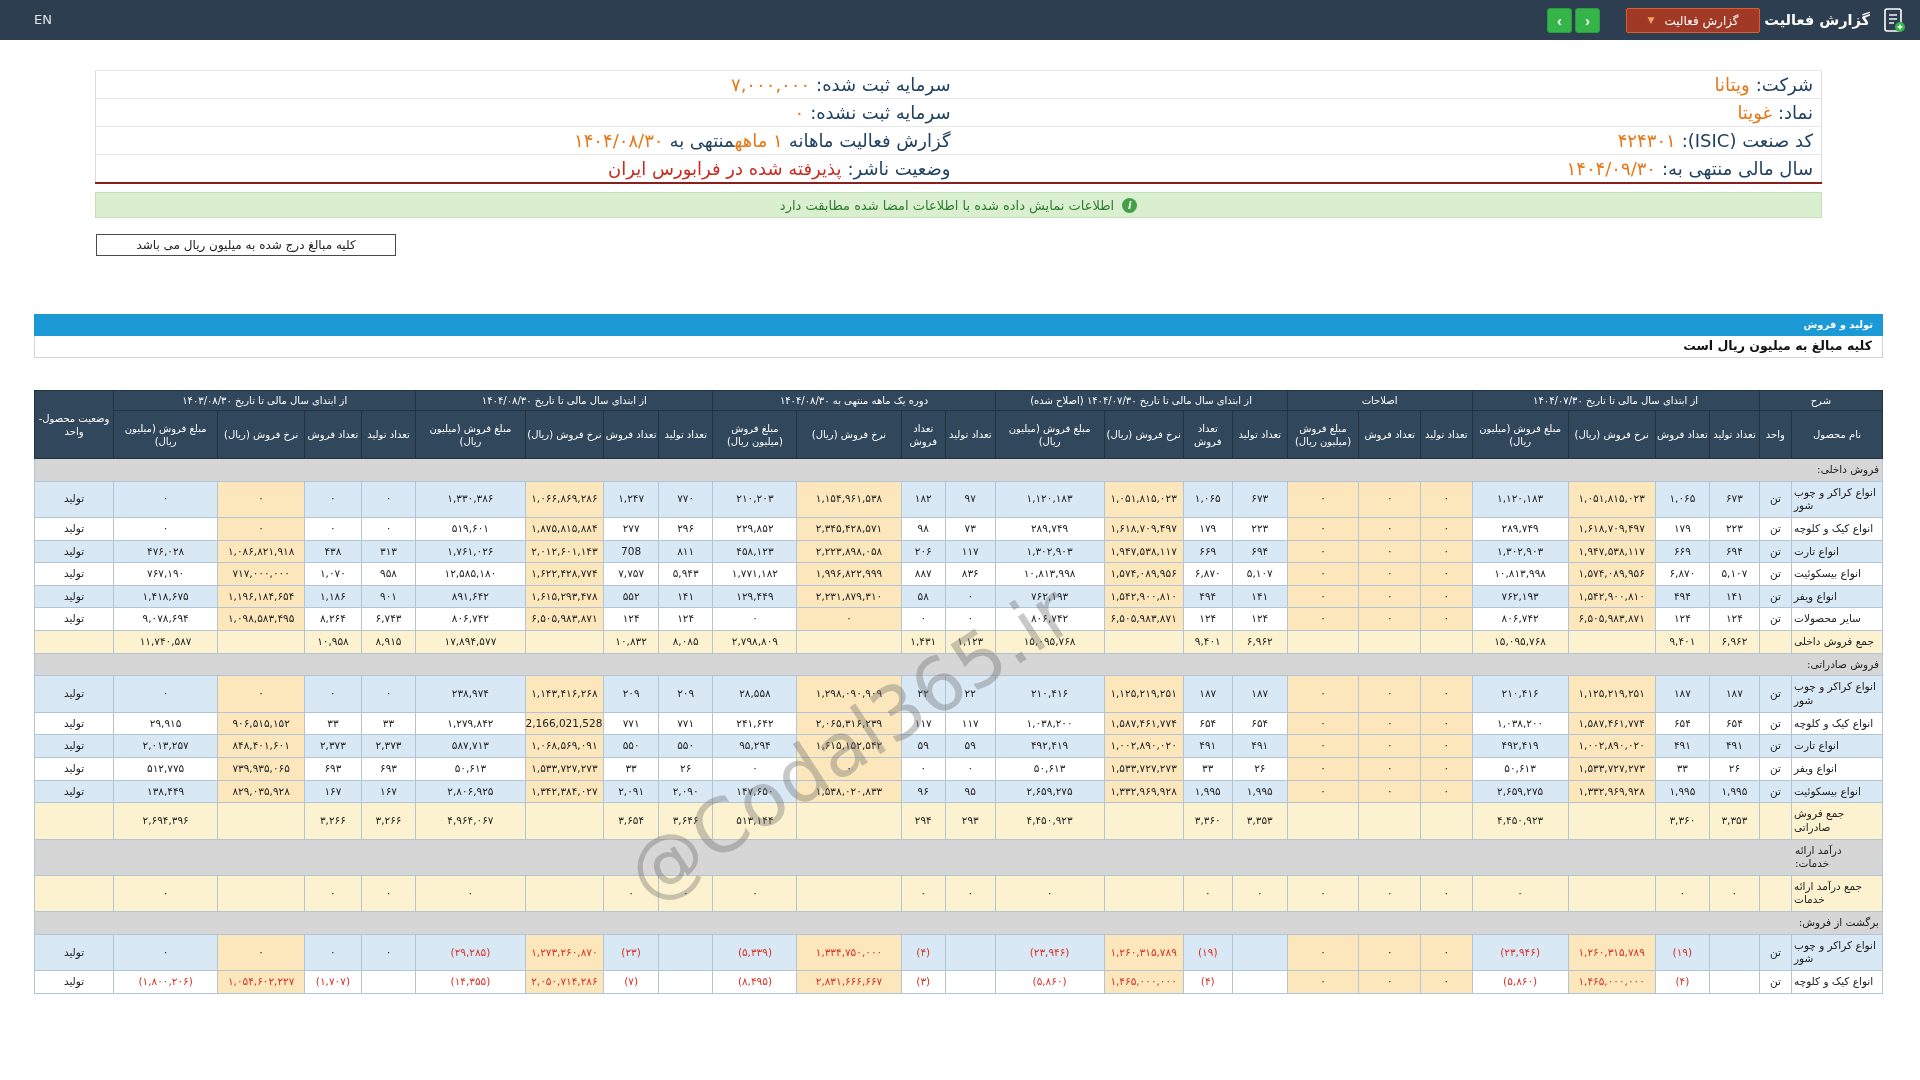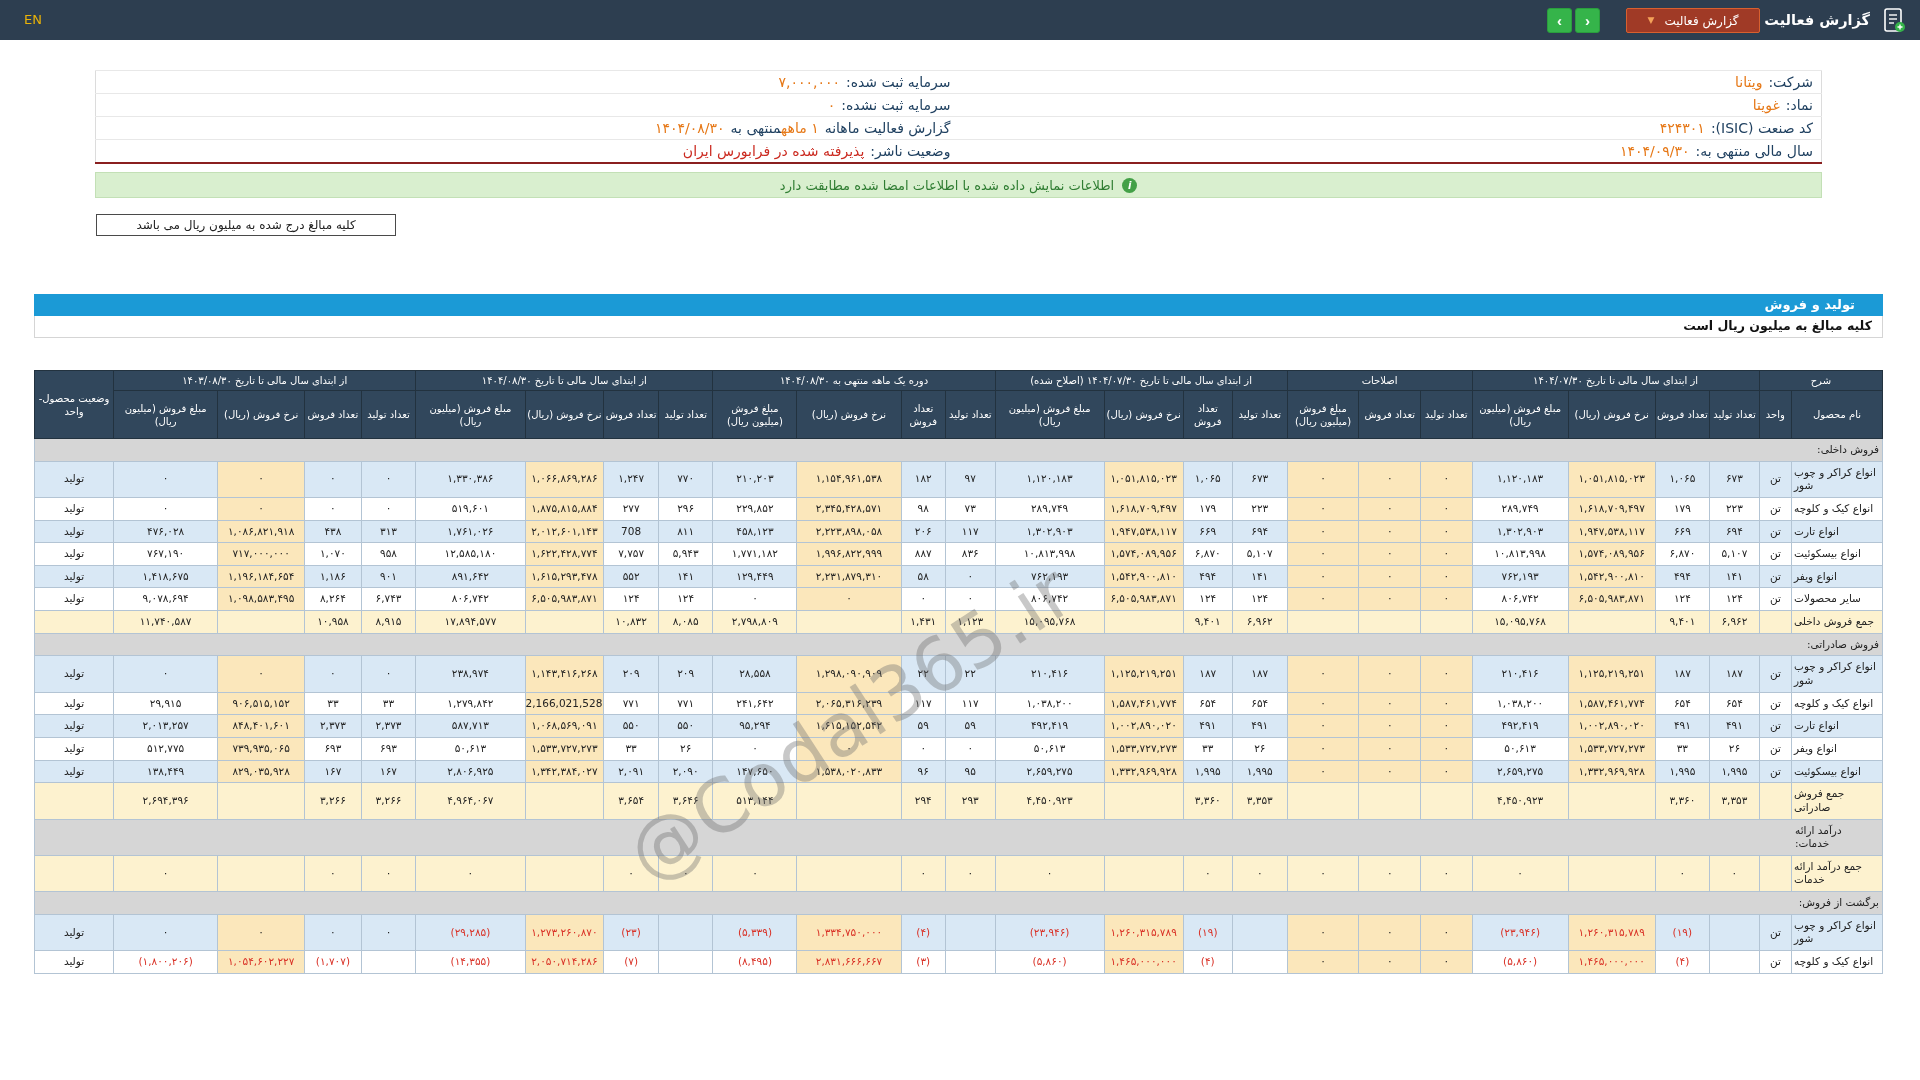--- a/index.html
+++ b/index.html
@@ -11,42 +11,42 @@
   .topbar{position:absolute;top:0;left:0;width:1920px;height:40px;background:#2d3e50}
   .tb-icon{position:absolute;right:14px;top:7px;width:26px;height:26px}
   .tb-title{position:absolute;right:50px;top:0;line-height:40px;color:#fff;font-size:14.5px;font-weight:bold}
   .tb-select{position:absolute;right:160px;top:8px;min-width:134px;height:25px;background:#a03a26;
     border:1px solid #d8602f;border-radius:2px;color:#fff;font-size:12px;display:flex;align-items:center;
     justify-content:center;gap:10px;cursor:pointer;padding:0 10px}
   .tb-select .caret{color:#f4a259;font-size:9px;line-height:1}
   .tb-nav{position:absolute;right:320px;top:8px;display:flex;gap:3px;direction:ltr}
   .nav-btn{width:25px;height:25px;background:#35b44a;border:1px solid #2a9e3d;border-radius:3px;color:#fff;
     font-size:15px;font-weight:bold;line-height:22px;cursor:pointer;padding:0;text-align:center}
-  .tb-lang{position:absolute;left:24px;top:0;line-height:40px;color:#eab308;font-size:13px;cursor:pointer}
+  .tb-lang{position:absolute;left:34px;top:0;line-height:40px;color:#e5e5e5;font-size:13px;cursor:pointer}
 
   
   .page{position:absolute;top:40px;left:0;width:1920px}
   .info-table{width:1727px;margin:30px 98px 0;border-collapse:collapse;border:1px solid #dcdcdc;
     border-bottom:2px solid #8a1f1f}
-  .info-table td{border-top:1px solid #e8e8e8;padding:3px 8px;font-size:14px;width:50%;vertical-align:middle}
+  .info-table td{border-top:1px solid #e8e8e8;padding:3px 8px;font-size:18px;width:50%;vertical-align:middle}
   .info-table .lbl{color:#1f4060;margin-left:6px}
   .info-table .val{color:#e67817}
   .info-table .val.red{color:#cb2a20}
 
   
   .banner{width:1727px;margin:8px 98px 0;height:26px;background:#d9efcf;border:1px solid #c3e0b6;
     display:flex;align-items:center;justify-content:center;gap:8px;color:#2f7d32;font-size:13px}
   .info-icon{width:15px;height:15px;border-radius:50%;background:#43a047;color:#fff;font-size:10px;
     font-weight:bold;display:flex;align-items:center;justify-content:center;font-style:italic;flex:0 0 15px}
   .note-box{width:300px;margin:16px auto 0 96px;border:1px solid #4a4a4a;font-size:12px;padding:3px 2px;
     text-align:center;color:#222;background:#fff}
 
   
   .prod{margin:58px 37px 0;width:1849px}
-  .blue-bar{height:22px;background:#1b9ad6;color:#fff;font-size:13px;font-weight:bold;line-height:22px;padding:0 28px}
+  .blue-bar{height:22px;background:#1b9ad6;color:#fff;font-size:10px;font-weight:bold;line-height:22px;padding:0 10px}
   .sub-strip{height:22px;background:#fff;border:1px solid #d5d5d5;border-top:none;font-size:12.5px;
     font-weight:bold;color:#111;line-height:20px;padding:0 10px}
   .table-wrap{margin-top:32px;position:relative}
 
   table.main{width:1849px;border-collapse:collapse;table-layout:fixed;font-size:10.5px}
   .main th{background:#31475c;color:#fff;border:1px solid #22323f;font-weight:normal;
     padding:3px 1px;font-size:10px;line-height:1.3;text-align:center;vertical-align:middle}
   .main thead tr.sub-row th{height:48px}
   .main td{border:1px solid #b3c4d4;padding:4px 2px;text-align:center;color:#222;line-height:1.3;
     overflow:hidden;white-space:nowrap;vertical-align:middle}

